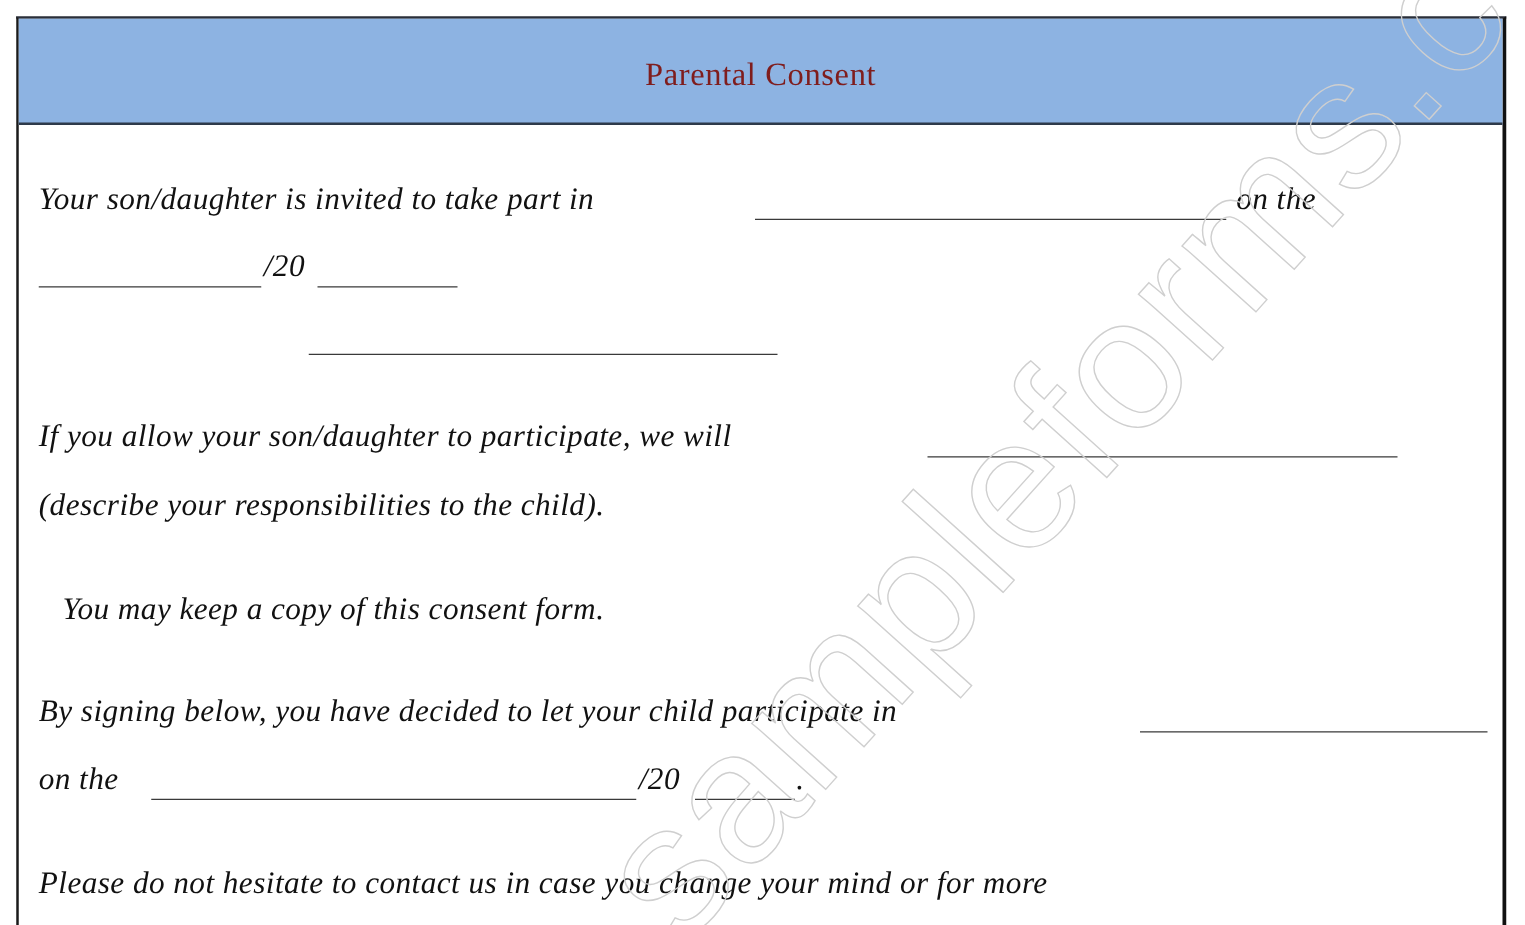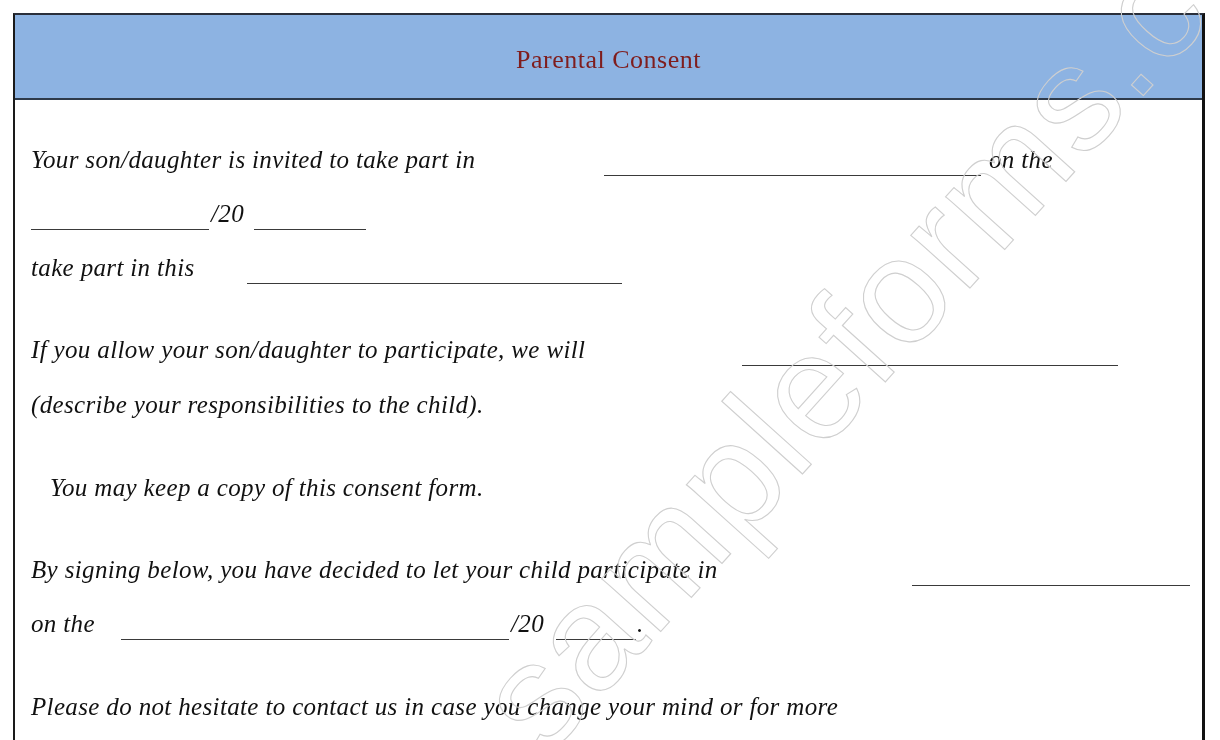--- a/index.html
+++ b/index.html
@@ -92,21 +92,20 @@
   <span class="seg" style="left:985px;">on the</span>
 </div>
 
 <div class="line" style="top:194px; width:1220px;">
   <span class="blank" style="left:27px; width:178px;"></span>
   <span class="seg" style="left:207px;">/20</span>
   <span class="blank" style="left:250px; width:112px;"></span>
 </div>
 
 <div class="line" style="top:248px; width:1220px;">
-  <span class="seg" style="left:27px;">take part in this</span>
   <span class="blank" style="left:243px; width:375px;"></span>
 </div>
 
 <div class="line" style="top:330px; width:972px;">
   <span class="seg" style="left:27px;">If you allow your son/daughter to participate, we will</span>
   <span class="blank" style="left:738px; width:376px;"></span>
 </div>
 
 <div class="line" style="top:385px; width:1220px;">
   <span class="seg" style="left:27px;">(describe your responsibilities to the child).</span>

